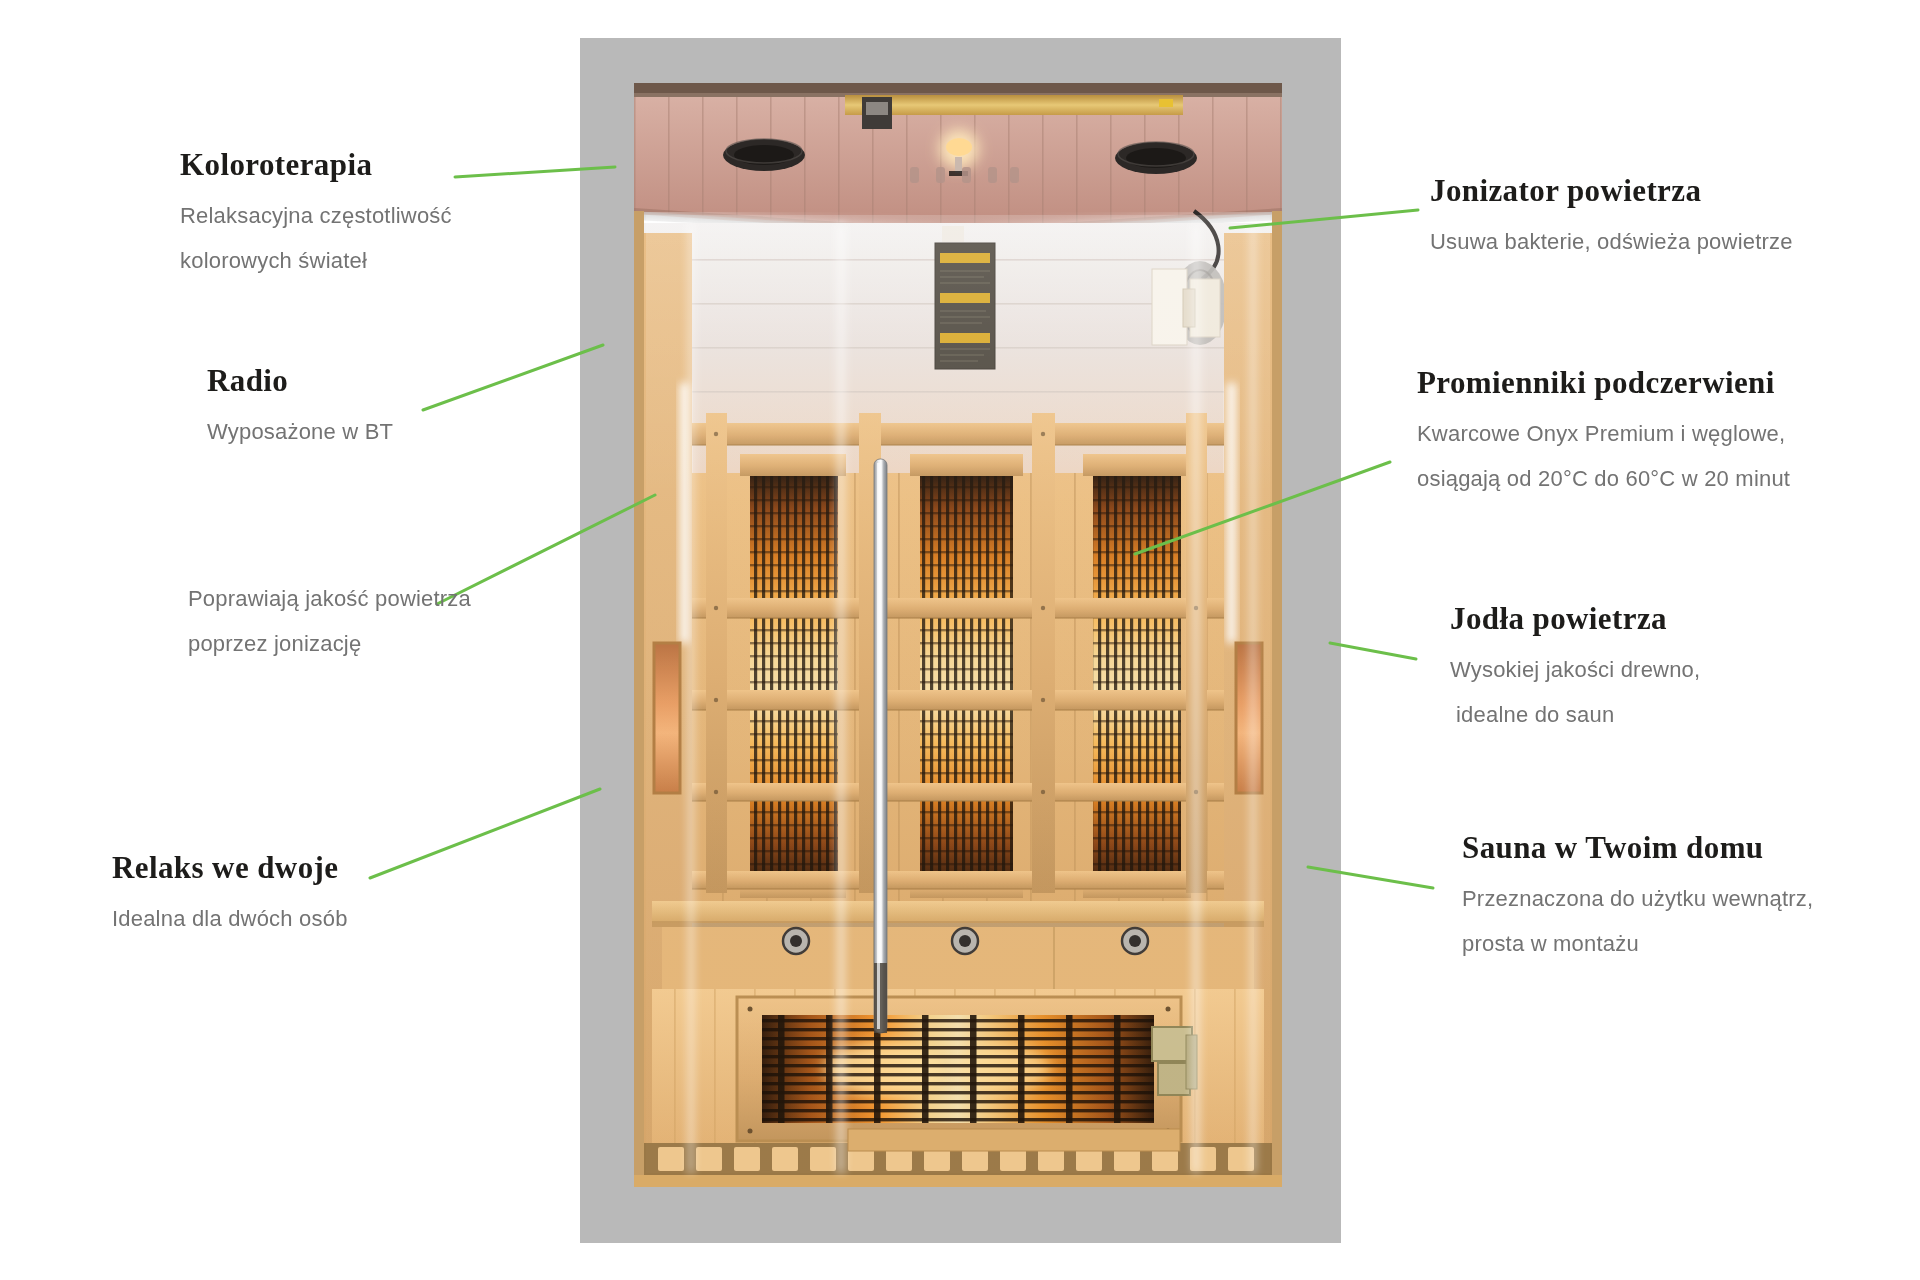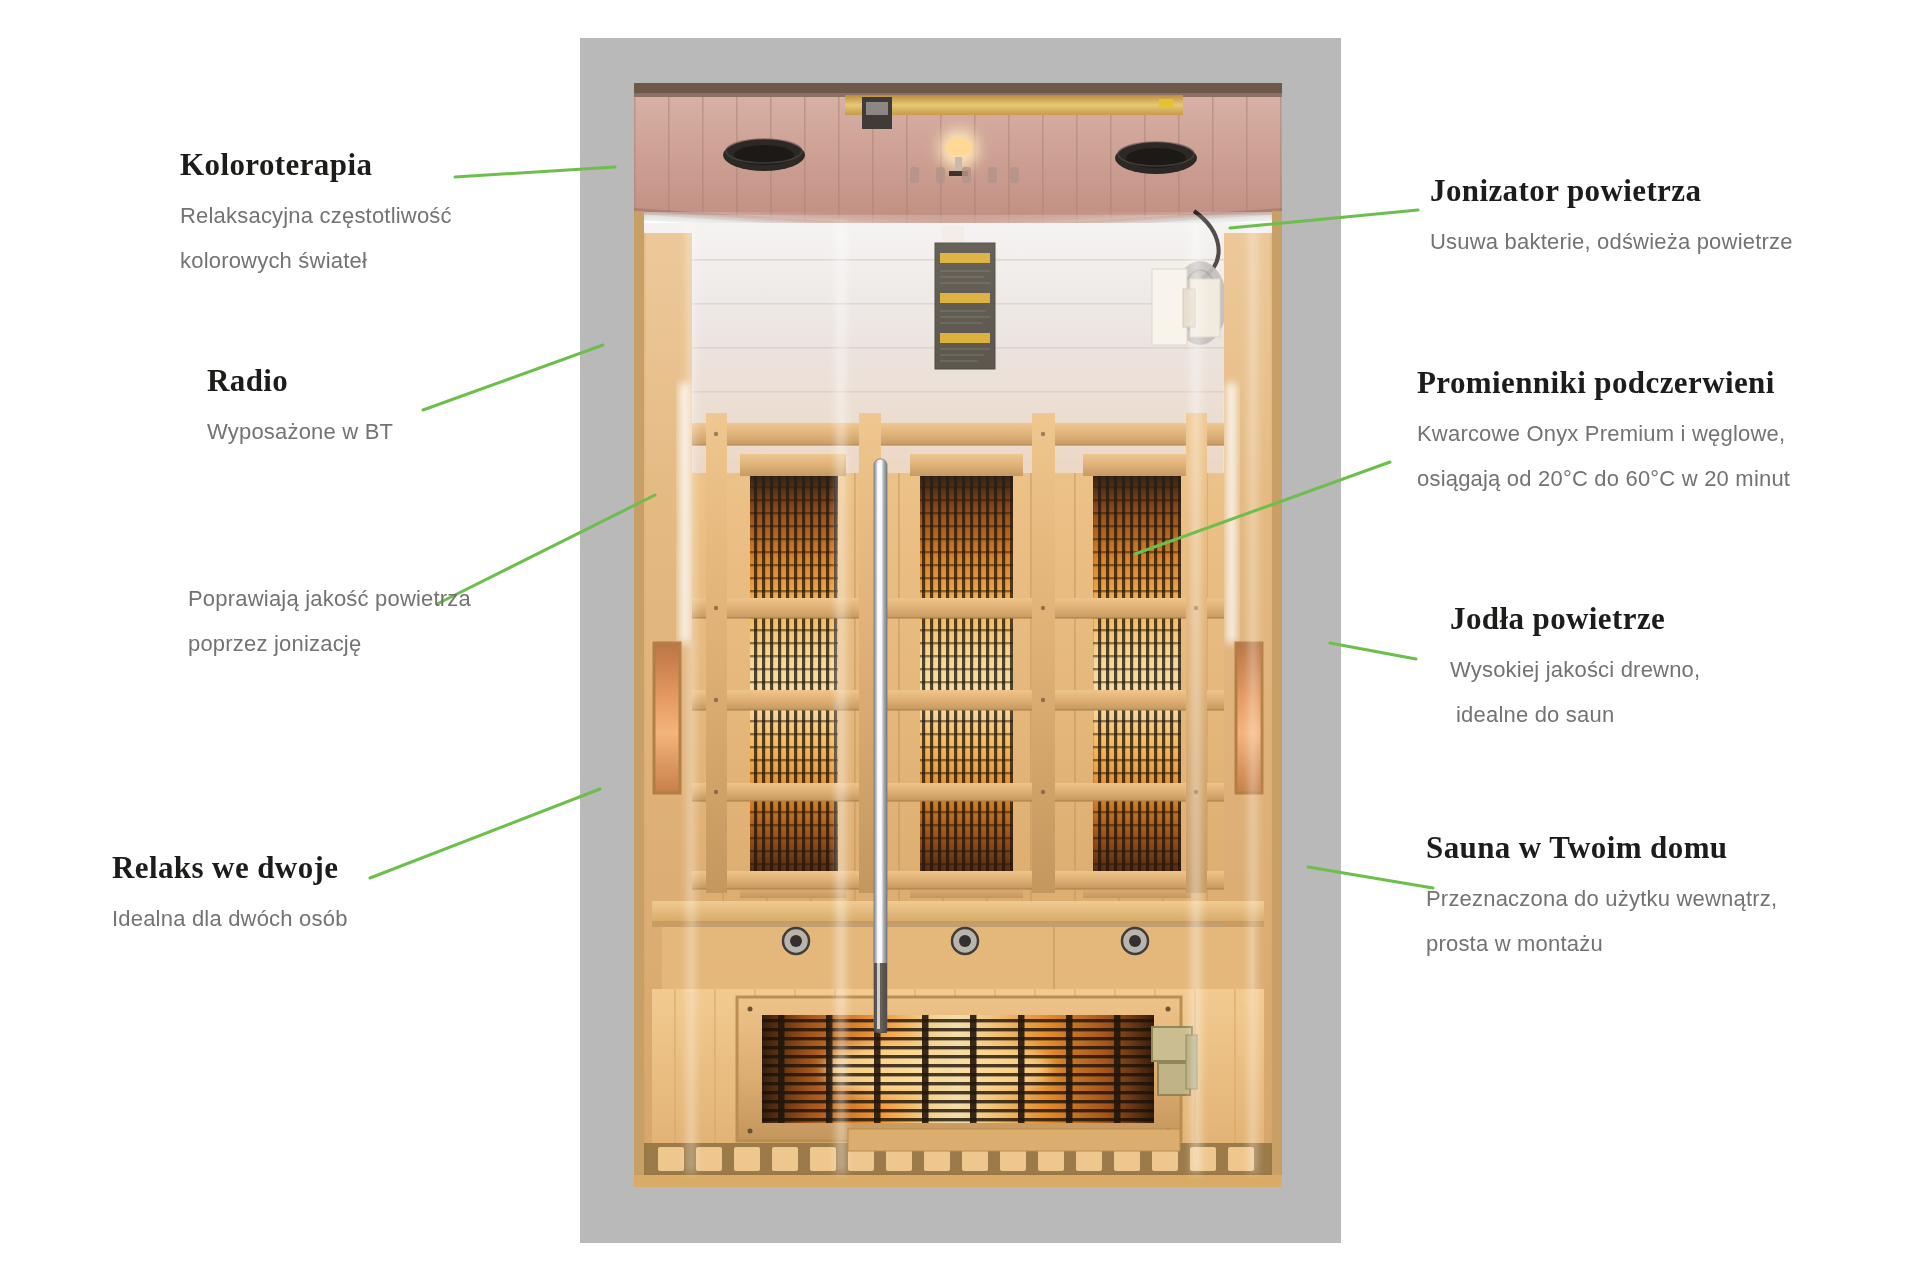--- a/index.html
+++ b/index.html
@@ -27,21 +27,21 @@
   }
   .feature .line.indent{padding-left:6px;}
   
   .pos-l1{left:180px;top:146px;}
   .pos-l2{left:199px;top:362px;margin-left:8px;}
   .pos-l3{left:188px;top:576px;}
   .pos-l4{left:112px; top:849px;}
   .pos-r1{left:1430px;top:172px;}
   .pos-r2{left:1417px;top:364px;}
   .pos-r3{left:1450px;top:600px;}
-  .pos-r4{left:1426px;top:829px;}
+  .pos-r4{left:1462px;top:829px;}
 </style>
 </head>
 <body>
 
 <div class="canvas">
 
   <div class="gray-backdrop"></div>
 
   <div class="sauna-wrap">
   <svg width="648" height="1104" viewBox="0 0 648 1104">
@@ -437,21 +437,21 @@
     <div class="line">Usuwa bakterie, odświeża powietrze</div>
   </div>
 
   <div class="feature pos-r2">
     <h2>Promienniki podczerwieni</h2>
     <div class="line">Kwarcowe Onyx Premium i węglowe,</div>
     <div class="line">osiągają od 20°C do 60°C w 20 minut</div>
   </div>
 
   <div class="feature pos-r3">
-    <h2>Jodła powietrze</h2>
+    <h2>Jodła powietrza</h2>
     <div class="line">Wysokiej jakości drewno,</div>
     <div class="line indent">idealne do saun</div>
   </div>
 
   <div class="feature pos-r4">
     <h2>Sauna w Twoim domu</h2>
     <div class="line">Przeznaczona do użytku wewnątrz,</div>
     <div class="line">prosta w montażu</div>
   </div>
 

